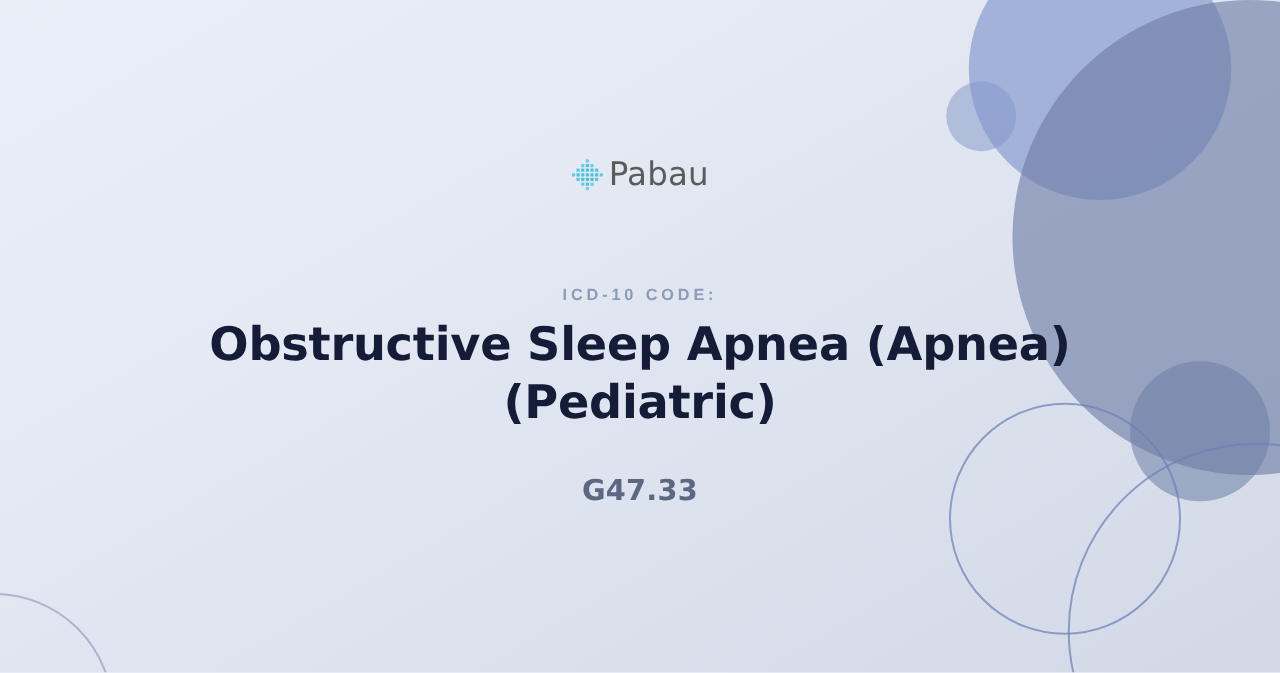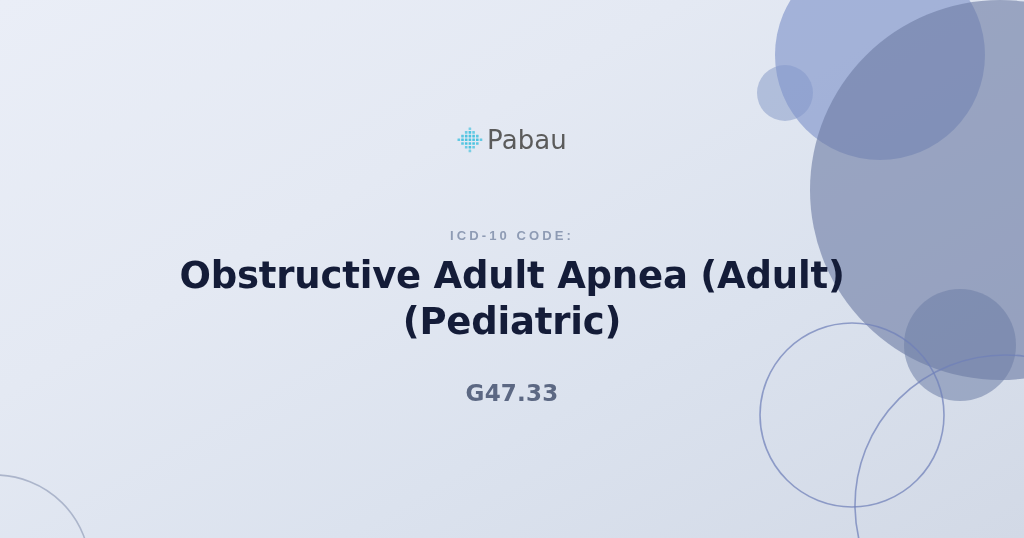--- a/index.html
+++ b/index.html
@@ -167,18 +167,18 @@
 
           <rect x="22.7" y="12.5" width="2.6" height="2.6" rx="0.3" opacity="0.85"></rect>
         </g>
       </svg>
 
       <span class="brand-word">Pabau</span>
     </div>
 
     <div class="eyebrow">ICD-10 CODE:</div>
 
-    <h1 class="title">Obstructive Adult Apnea (Adult) (Pediatric)</h1>
+    <h1 class="title">Obstructive Sleep Apnea (Apnea) (Pediatric)</h1>
 
     <div class="code">G47.33</div>
 
   </div>
 </div>
 
 </body></html>

